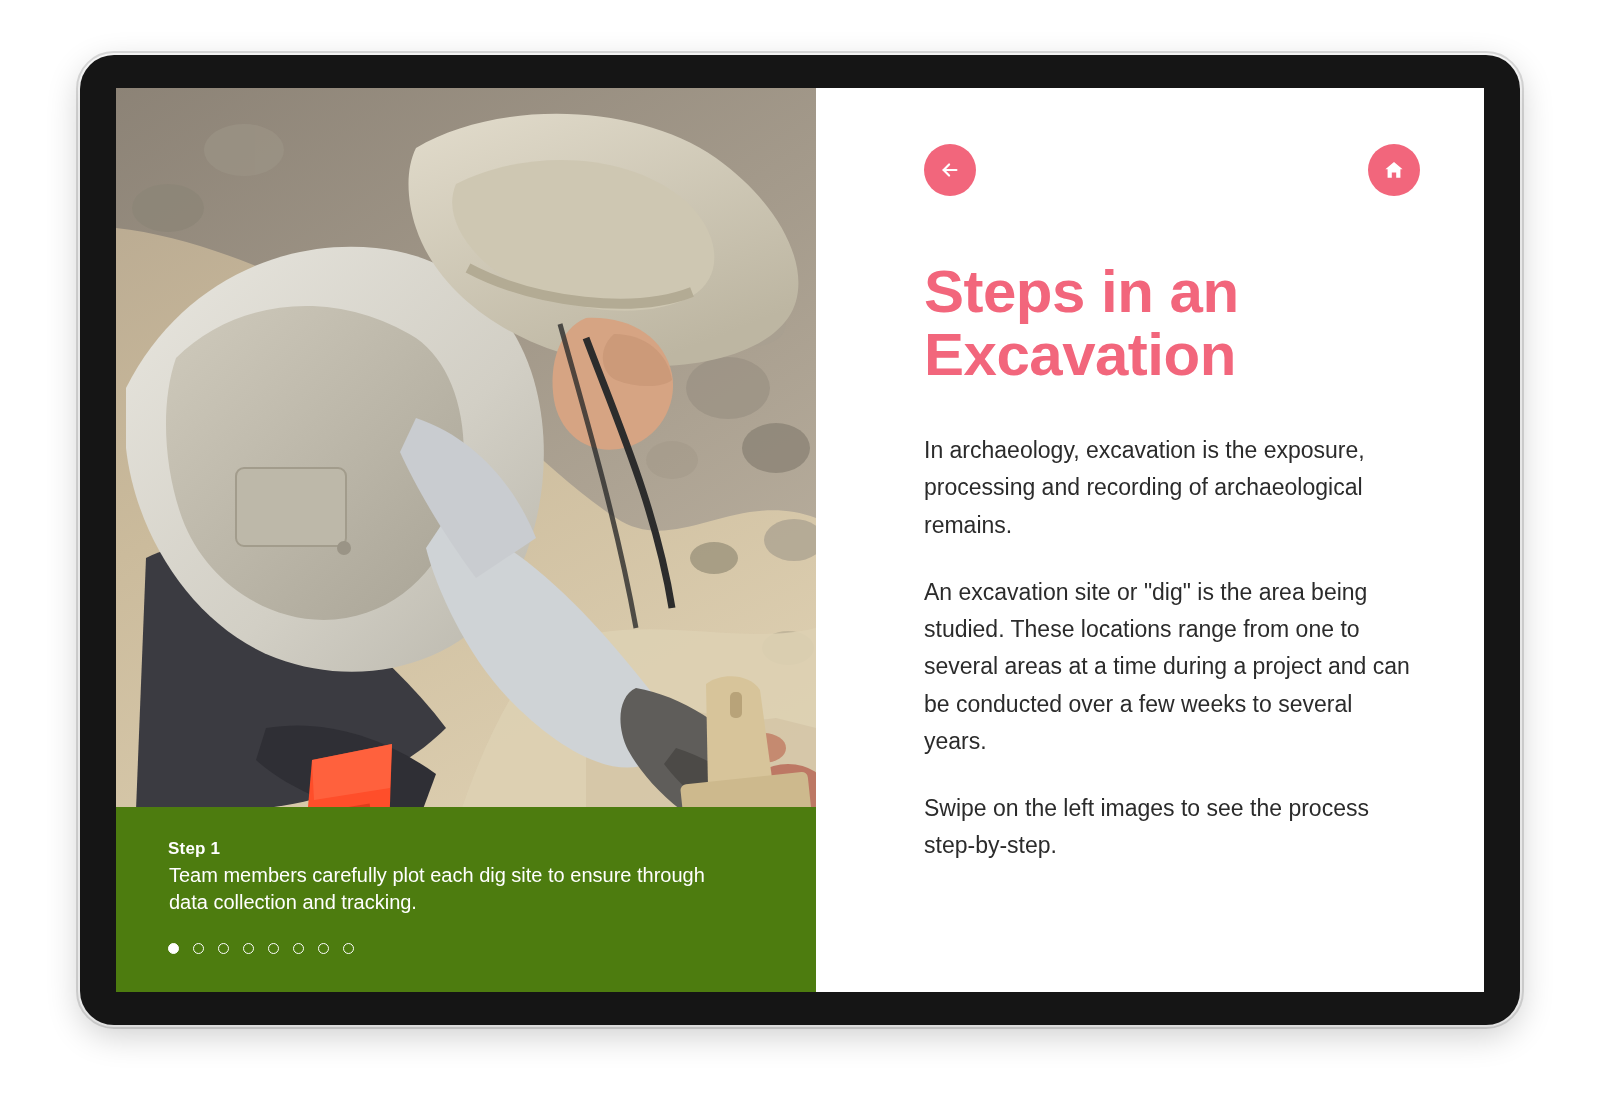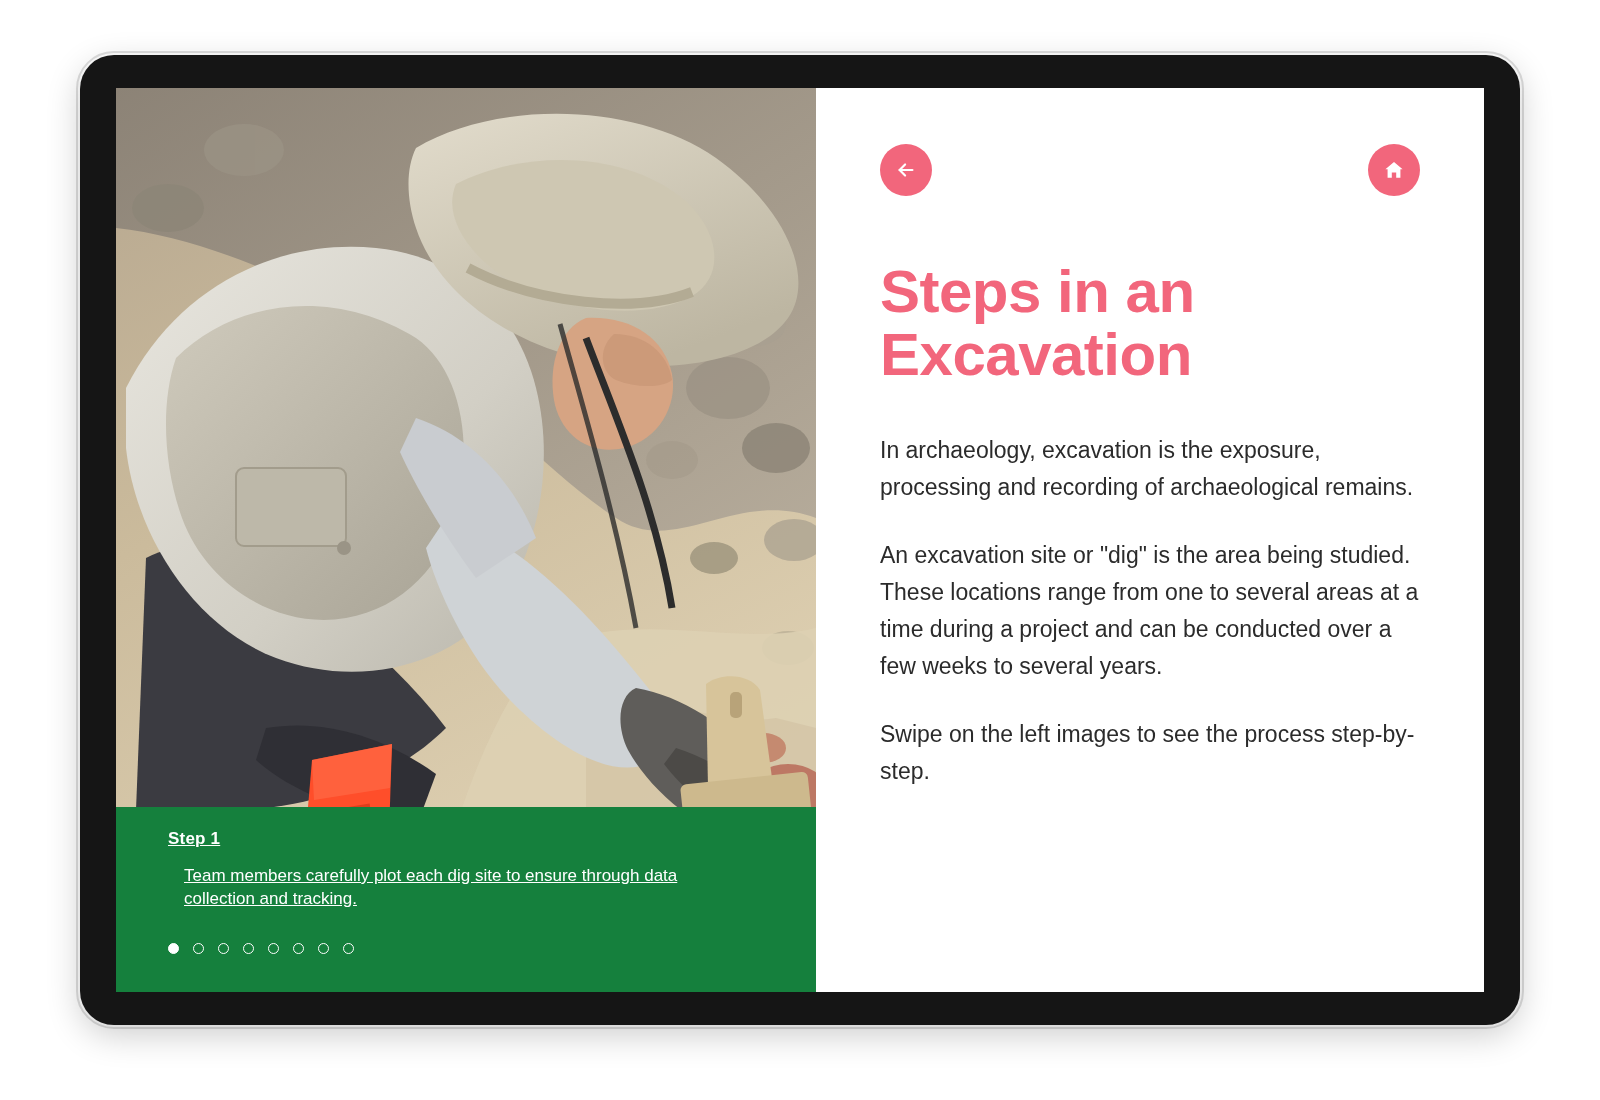--- a/index.html
+++ b/index.html
@@ -69,36 +69,35 @@
     overflow: hidden;
   }
   .photo svg { display:block; width:100%; height:100%; }
 
   .caption-bar {
     position: absolute;
     left: 0;
     right: 0;
     bottom: 0;
     height: 185px;
-    background: #15803d;
+    background: #4d7c0f;
     color: #ffffff;
     box-sizing: border-box;
-    padding: 22px 52px 0 52px;
-    text-decoration: underline;
+    padding: 32px 52px 0 52px;
   }
   .caption-title {
     font-size: 17px;
     font-weight: bold;
     letter-spacing: 0.2px;
     margin: 0 0 3px 0;
   }
   .caption-body {
-    font-size: 17px;
+    font-size: 20px;
     line-height: 1.35;
-    margin: 16px;
+    margin: 1px;
     max-width: 575px;
   }
 
   .dots {
     position: absolute;
     left: 52px;
     bottom: 38px;
     display: flex;
     gap: 14px;
     align-items: center;
@@ -114,20 +113,21 @@
   .dot.active { background: #ffffff; }
 
   
   .right-pane {
     position: relative;
     flex: 1 1 auto;
     height: 100%;
     background: #ffffff;
     box-sizing: border-box;
     padding: 56px 64px 61px 64px;
+    margin-left: 44px;
   }
 
   .nav-row {
     display: flex;
     justify-content: space-between;
     align-items: center;
     width: 100%;
   }
   .circle-btn {
     width: 52px;

